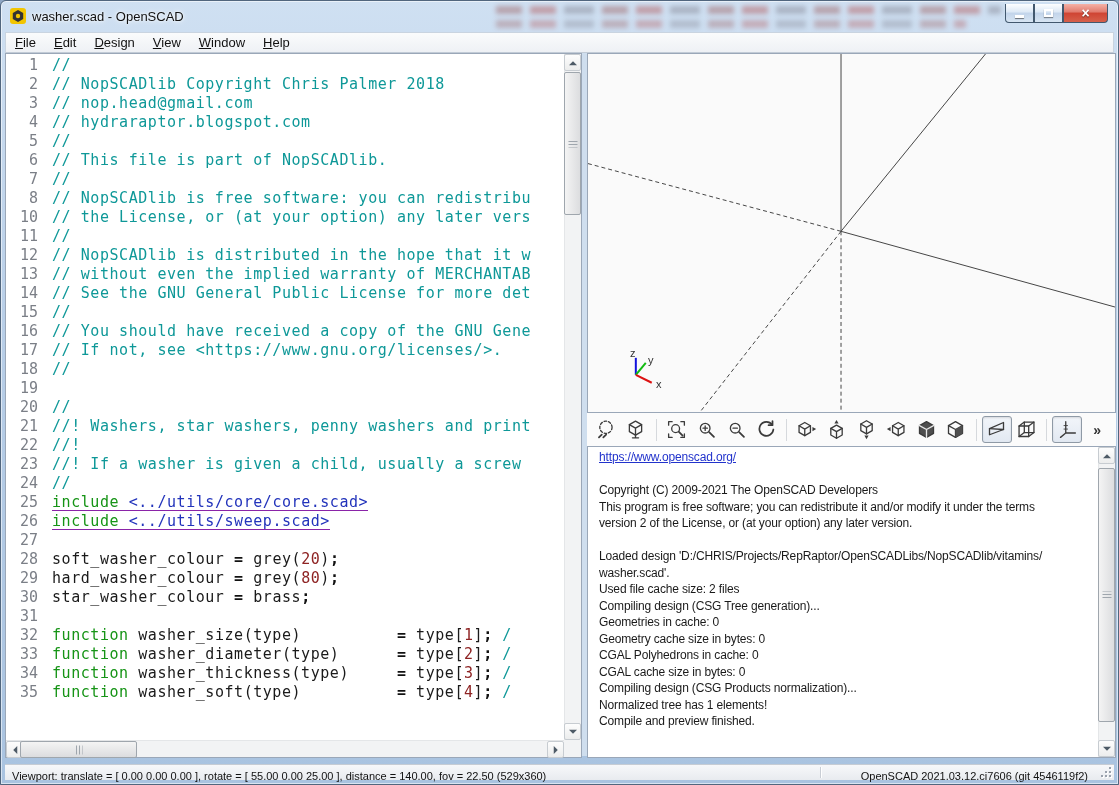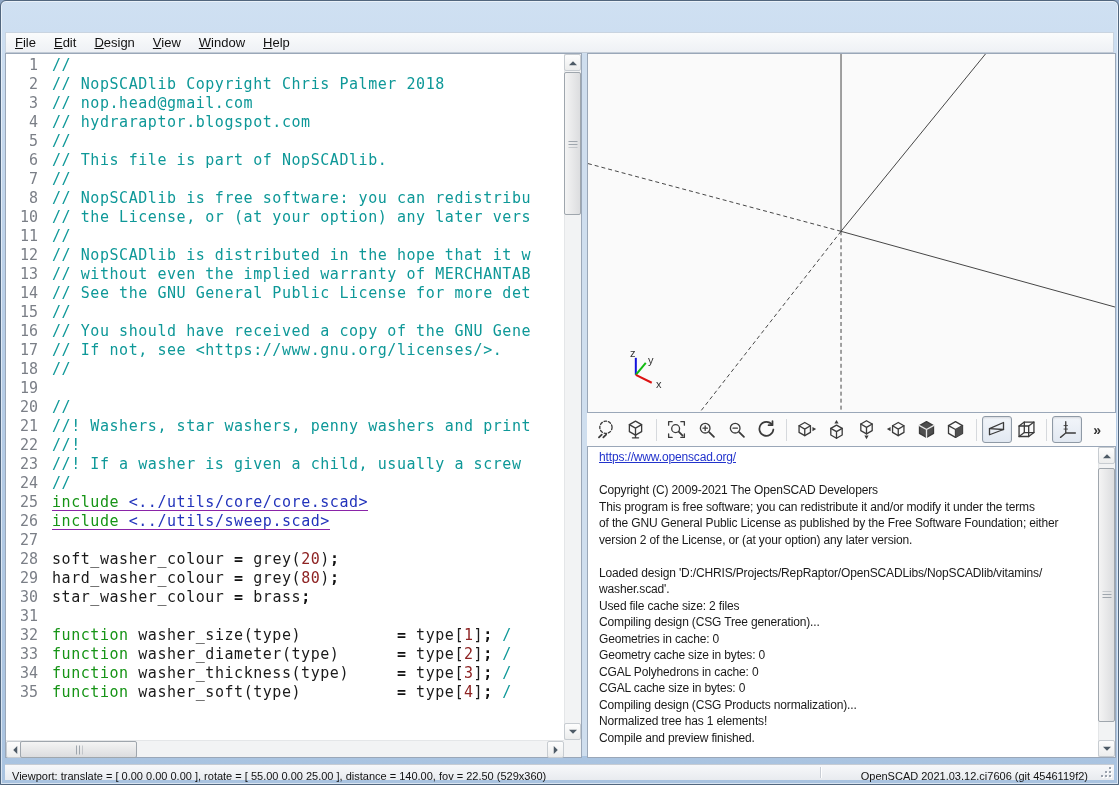--- a/index.html
+++ b/index.html
@@ -103,20 +103,41 @@
   .status-right { position:absolute; right:26px; top:5px; white-space:nowrap; }
   .status-div { position:absolute; right:293px; top:2px; bottom:2px; width:1px; background:#c9ced5; box-shadow:1px 0 0 #fff; }
   .grip { position:absolute; right:3px; bottom:3px; width:12px; height:12px; }
   .grip i { position:absolute; width:2px; height:2px; background:#9aa2ad; box-shadow:1px 1px 0 #fff; }
 </style>
 </head>
 <body>
 
 <div class="win">
 
+  <div class="titlebar">
+    <div class="glass-bleed bleed1"></div>
+    <div class="glass-bleed bleed2"></div>
+    <svg class="app-icon" viewBox="0 0 16 16">
+      <rect x="0" y="0" width="16" height="16" rx="3" fill="#f2c500"></rect>
+      <path d="M8 2l5.2 3v6L8 14 2.8 11V5z" fill="#333"></path>
+      <circle cx="8" cy="8" r="2.2" fill="#f2c500"></circle>
+    </svg>
+    <span class="title-text">washer.scad - OpenSCAD</span>
+    <div class="window-controls">
+        <div class="wbtn minimize">
+          <span class="g-min"></span>
+        </div>
+        <div class="wbtn maximize">
+          <span class="g-max"></span>
+        </div>
+        <div class="wbtn close">
+          <span class="g-close">×</span>
+        </div>
+      </div>
+  </div>
 
   <div class="menubar">
       <div class="menu-item"><u>F</u>ile</div>
       <div class="menu-item"><u>E</u>dit</div>
       <div class="menu-item"><u>D</u>esign</div>
       <div class="menu-item"><u>V</u>iew</div>
       <div class="menu-item"><u>W</u>indow</div>
       <div class="menu-item"><u>H</u>elp</div>
     </div>
 
@@ -314,21 +335,20 @@
             <span class="chev">»</span>
           </div>
         </div>
 
       <div class="console">
         <div class="console-log">
             <div class="con-line"><a href="#">https://www.openscad.org/</a></div>
             <div class="con-line">&nbsp;</div>
             <div class="con-line">Copyright (C) 2009-2021 The OpenSCAD Developers</div>
             <div class="con-line">This program is free software; you can redistribute it and/or modify it under the terms</div>
-            <div class="con-line">of the GNU General Public License as published by the Free Software Foundation; either</div>
             <div class="con-line">version 2 of the License, or (at your option) any later version.</div>
             <div class="con-line">&nbsp;</div>
             <div class="con-line">Loaded design 'D:/CHRIS/Projects/RepRaptor/OpenSCADLibs/NopSCADlib/vitamins/</div>
             <div class="con-line">washer.scad'.</div>
             <div class="con-line">Used file cache size: 2 files</div>
             <div class="con-line">Compiling design (CSG Tree generation)...</div>
             <div class="con-line">Geometries in cache: 0</div>
             <div class="con-line">Geometry cache size in bytes: 0</div>
             <div class="con-line">CGAL Polyhedrons in cache: 0</div>
             <div class="con-line">CGAL cache size in bytes: 0</div>

